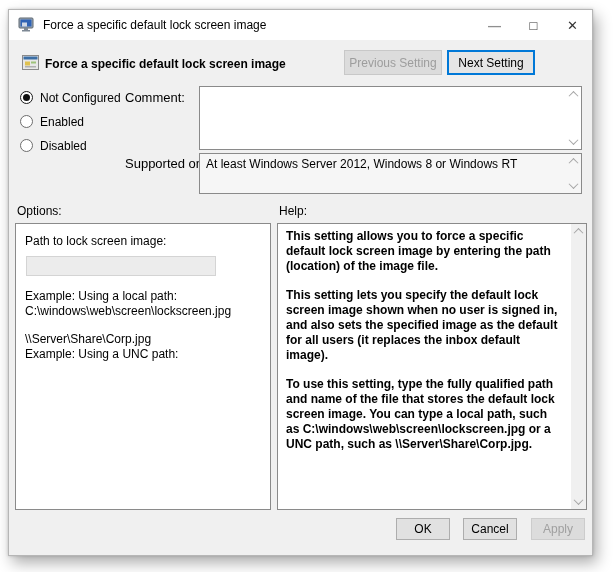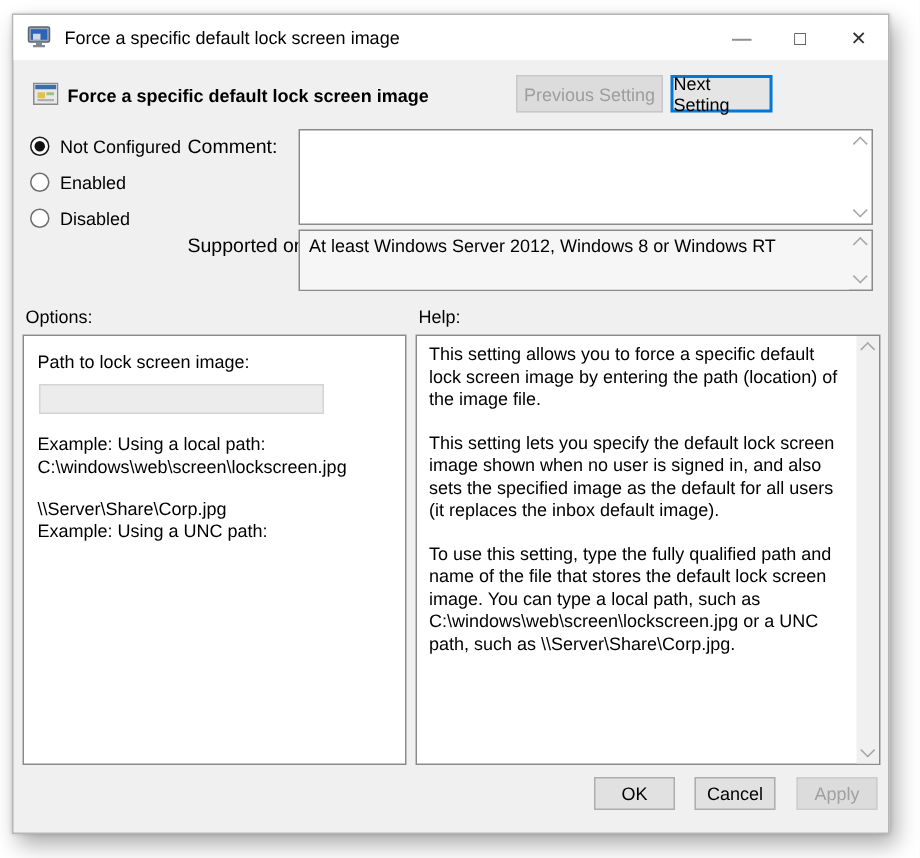--- a/index.html
+++ b/index.html
@@ -18,21 +18,21 @@
   .title-text { font-size:12px; color:#000; white-space:nowrap; }
   .win-controls { margin-left:auto; display:flex; height:30px; }
   .wc { width:39px; height:30px; display:flex; align-items:center; justify-content:center; font-size:13px; color:#333; cursor:default; }
   .wc.min { color:#8f8f8f; font-weight:bold; }
 
   
   .header-icon { position:absolute; left:13px; top:45px; width:17px; height:15px; }
   .setting-name { position:absolute; left:36px; top:47px; font-weight:bold; font-size:12px; }
   .btn { display:flex; align-items:center; justify-content:center; background:#e1e1e1; border:1px solid #adadad; font-size:12px; color:#000; cursor:default; }
   .btn-prev { position:absolute; left:335px; top:40px; width:98px; height:25px; background:#dcdcdc; border-color:#c8c8c8; color:#9d9d9d; }
-  .btn-next { position:absolute; left:438px; top:40px; width:68px; height:25px; border:2px solid #0078d7; background:#e5e5e5; }
+  .btn-next { position:absolute; left:438px; top:40px; width:88px; height:25px; border:2px solid #0078d7; background:#e5e5e5; }
 
   
   .radio-row { position:absolute; left:11px; display:flex; align-items:center; gap:7px; height:15px; }
   .radio { width:13px; height:13px; border-radius:50%; border:1px solid #6d6d6d; background:#fff; position:relative; flex:0 0 auto; }
   .radio.checked { border-color:#1a1a1a; }
   .radio.checked::after { content:""; position:absolute; left:2px; top:2px; width:7px; height:7px; border-radius:50%; background:#111; }
   .field-label { position:absolute; font-size:13px; }
 
   .scrollbox { position:absolute; border:1px solid #8a8a8a; background:#fff; display:flex; }
   .sb-content { flex:1 1 auto; padding:3px 6px; overflow:hidden; line-height:15px; }
@@ -51,21 +51,21 @@
   .panel { position:absolute; top:213px; height:287px; border:1px solid #8a8a8a; background:#fff; }
   .options-panel { left:6px; width:256px; padding:10px 8px 4px 9px; }
   .help-panel { left:268px; width:310px; display:flex; padding:0; }
 
   .opt-input { margin:8px 0 0 1px; width:190px; height:20px; background:#ececec; border:1px solid #d4d4d4; }
   .opt-example { margin-top:13px; line-height:15px; }
   .cbx-row { margin-top:30px; display:flex; gap:7px; align-items:flex-start; }
   .checkbox { flex:0 0 auto; width:13px; height:13px; border:1px solid #bdbdbd; background:#fbfbfb; margin-top:3px; }
   .cbx-label { line-height:16px; color:#1d1d1d; }
 
-  .help-text { flex:1 1 auto; padding:5px 8px; line-height:15px; overflow:hidden; }
+  .help-text { flex:1 1 auto; padding:5px 8px; line-height:15px; overflow:hidden;font-weight:bold; }
   .help-text p { margin-bottom:14px; }
 
   
   .footer-btn { position:absolute; top:508px; width:54px; height:22px; }
   .btn-ok { left:387px; }
   .btn-cancel { left:454px; }
   .btn-apply { left:522px; background:#dcdcdc; border-color:#cccccc; color:#a0a0a0; }
 </style>
 </head>
 <body>

